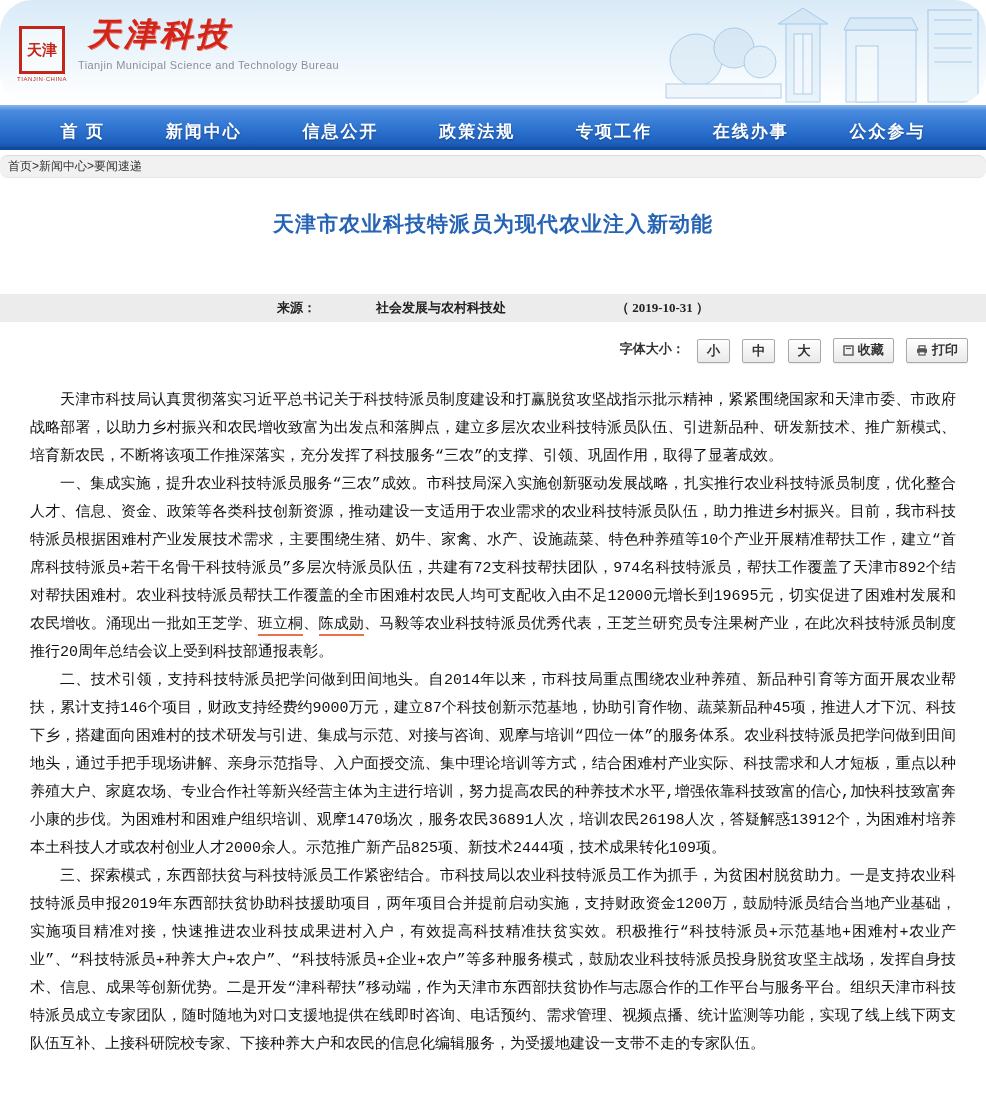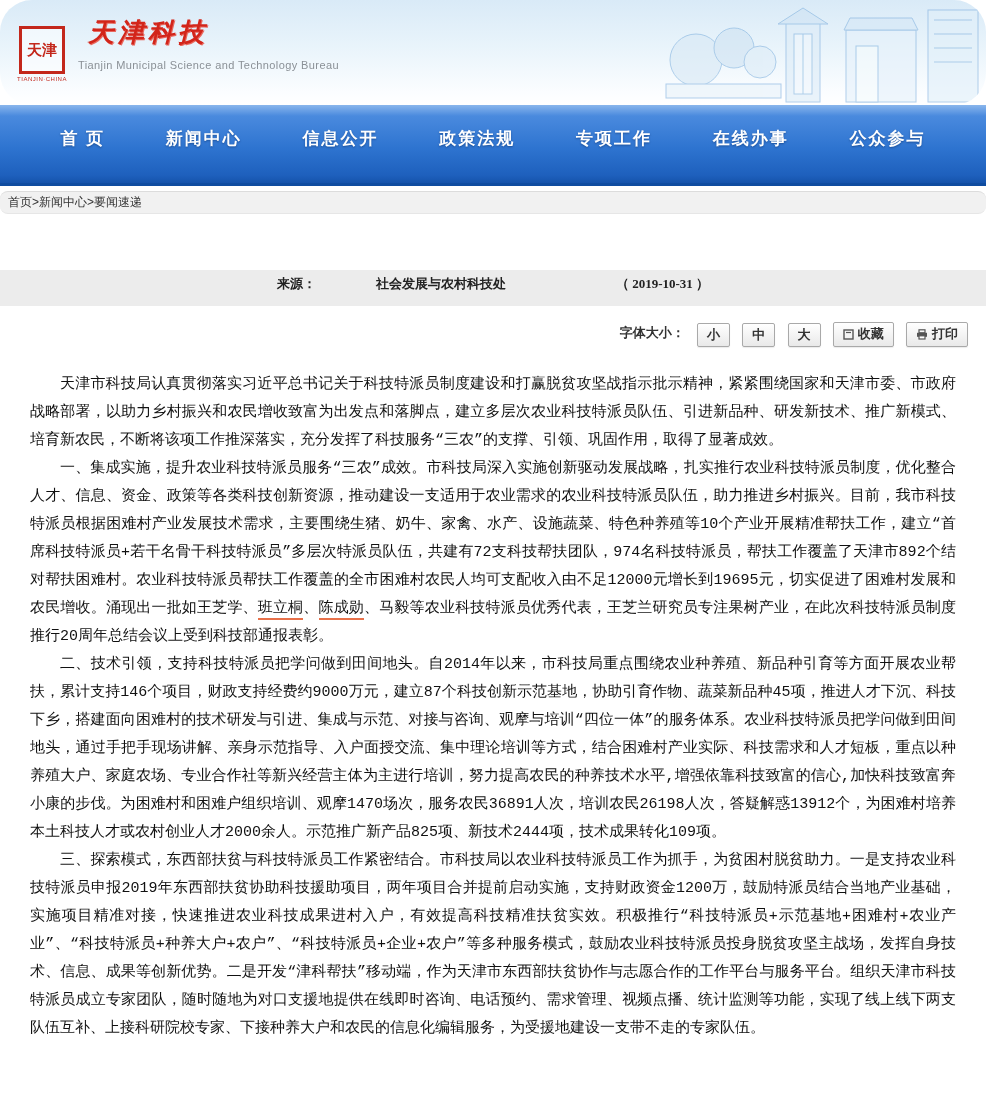--- a/index.html
+++ b/index.html
@@ -9,42 +9,42 @@
   .header{position:relative;height:105px;overflow:hidden;
     background:linear-gradient(180deg,#d9eaf7 0%,#e9f4fb 45%,#fbfdff 88%,#ffffff 100%);border-radius:32px;}
   .header-art{position:absolute;right:0;top:0;height:105px;width:330px;opacity:.85;}
   .logo-area{position:absolute;left:16px;top:12px;display:flex;align-items:flex-start;}
   .seal{width:52px;margin-top:14px;text-align:center;}
   .seal-box{width:40px;height:42px;margin:0 auto;border:3px solid #c3271b;color:#c3271b;
     font-weight:bold;font-size:15px;line-height:19px;font-family:"Liberation Serif",serif;
     display:flex;align-items:center;justify-content:center;flex-direction:column;background:rgba(255,255,255,.5);}
   .seal-caption{font-size:6px;color:#c3271b;margin-top:2px;letter-spacing:.5px;}
   .logo-text{margin-left:10px;}
-  .site-name{font-family:Liberation Mono, monospace;font-style:italic;
-    font-weight:900;font-size:26px;line-height:44px;color:#d2251a;letter-spacing:4px;
+  .site-name{font-family:Liberation Sans, sans-serif;font-style:italic;
+    font-weight:900;font-size:32px;line-height:44px;color:#d2251a;letter-spacing:4px;
     text-shadow:1px 1px 0 #e8695f;margin-left:10px;}
   .org-name{font-size:27px;font-weight:bold;color:#c92117;line-height:30px;letter-spacing:2px;}
   .org-name-en{font-size:11px;color:#8a9096;margin-top:3px;letter-spacing:.4px;}
 
   
-  .nav{height:42px;display:flex;align-items:flex-start;justify-content:space-around;
+  .nav{height:42px;display:flex;align-items:flex-end;justify-content:space-around;
     background:linear-gradient(180deg,#8ab6ec 0%,#4a8ade 14%,#2e74d0 55%,#1e60bd 90%,#1553ab 100%);
-    border-bottom:3px solid #0f4ca0;padding:18px 30px;}
+    border-bottom:3px solid #0f4ca0;padding:0 30px;}
   .nav-item{color:#fff;font-size:17px;font-weight:bold;letter-spacing:2px;cursor:pointer;
     padding:4px 10px;text-shadow:0 1px 2px rgba(0,30,80,.45);}
 
   
   .breadcrumb-bar{margin-top:5px;background:#f1f1f1;border-top:1px solid #dcdcdc;
     border-bottom:1px solid #e6e6e6;height:21px;line-height:21px;padding-left:8px;
     font-size:12px;color:#333;border-radius:8px;}
 
   
   .article-title{margin-top:32px;text-align:center;color:#2563b4;font-size:21px;
     font-weight:bold;letter-spacing:1px;}
-  .source-bar{margin-top:56px;background:#ececec;height:36px;line-height:28px;
+  .source-bar{margin-top:56px;background:#ececec;height:28px;line-height:28px;
     text-align:center;font-size:13px;color:#222;font-weight:bold;
     font-family:"Liberation Serif","DejaVu Serif",serif;}
   .source-bar .sep{display:inline-block;width:60px;}
   .source-bar .sep2{display:inline-block;width:110px;}
 
   .controls-row{margin:16px 18px 0 0;text-align:right;font-size:13px;color:#333;
     font-family:"Liberation Serif","DejaVu Serif",serif;font-weight:bold;}
   .btn{display:inline-block;vertical-align:middle;border:1px solid #a9a9a9;border-radius:2px;
     background:linear-gradient(180deg,#ffffff,#e9e9e9);padding:2px 9px;margin-left:9px;
     font-size:13px;color:#333;cursor:pointer;box-shadow:0 1px 1px rgba(0,0,0,.08);}
@@ -98,20 +98,21 @@
   <span class="nav-item">信息公开</span>
   <span class="nav-item">政策法规</span>
   <span class="nav-item">专项工作</span>
   <span class="nav-item">在线办事</span>
   <span class="nav-item">公众参与</span>
 </div>
 
 <div class="breadcrumb-bar">首页&gt;新闻中心&gt;要闻速递</div>
 
 <div>
+  <div class="article-title">天津市农业科技特派员为现代农业注入新动能</div>
 
   <div class="source-bar">
     <span>来源：</span><span class="sep"></span><span>社会发展与农村科技处</span><span class="sep2"></span><span>（ 2019-10-31 ）</span>
   </div>
 
   <div class="controls-row">
     <span>字体大小：</span>
     <span class="btn">小</span>
     <span class="btn">中</span>
     <span class="btn">大</span>

